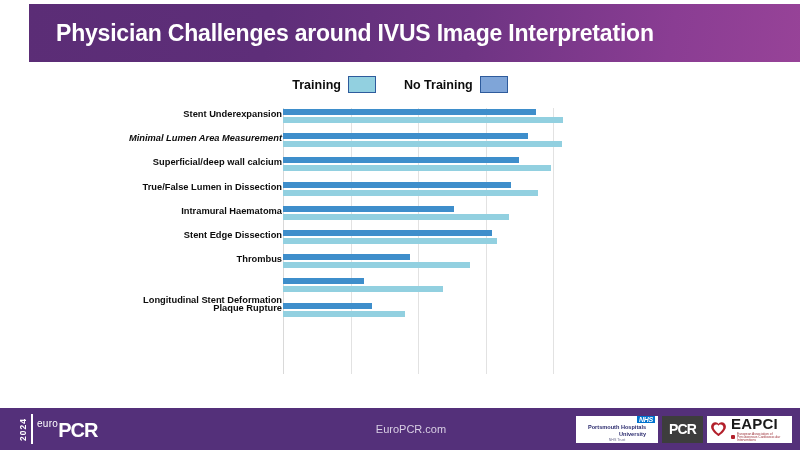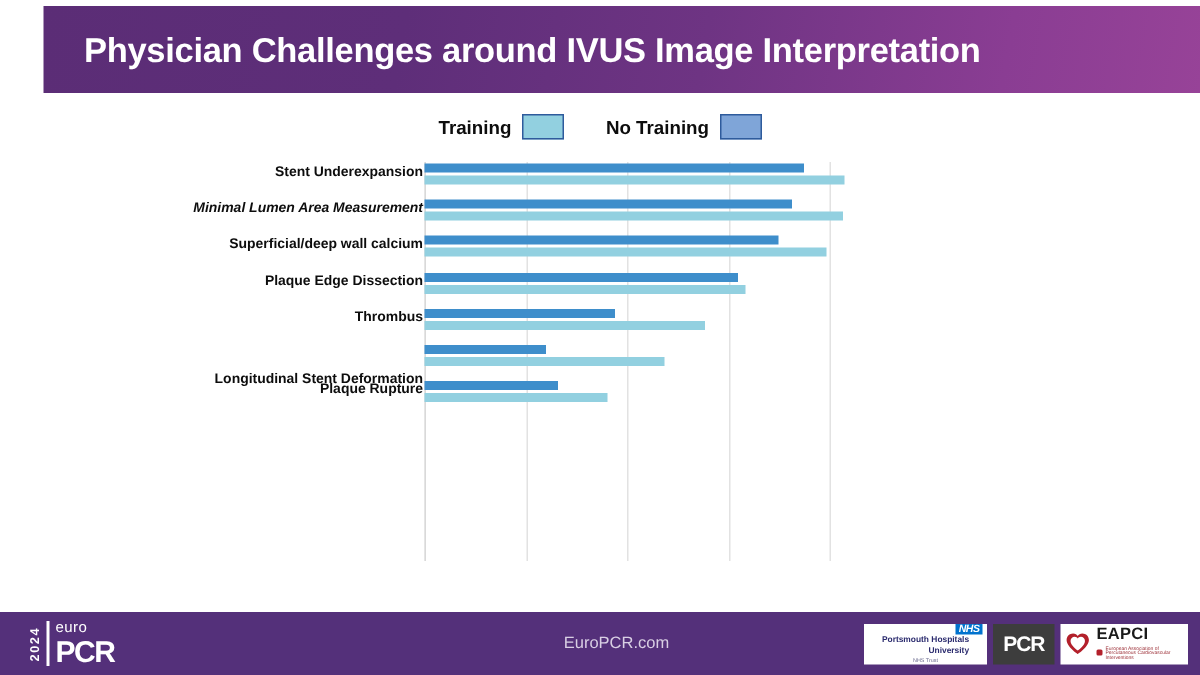--- a/index.html
+++ b/index.html
@@ -79,21 +79,21 @@
   }
   .footer-logo{
     display:flex;align-items:center;margin-left:18px;height:34px;
   }
   .year-vert{
     writing-mode:vertical-rl;transform:rotate(180deg);
     color:#ffffff;font-size:8.5px;font-weight:bold;letter-spacing:1px;
     margin-right:3px;
   }
   .logo-divider{width:2px;height:30px;background:#ffffff;margin-right:4px;}
-  .logo-stack{display:flex;flex-direction:column;justify-content:center;line-height:1;}
+  .logo-stack{display:flex;justify-content:center;line-height:1;}
   .logo-euro{color:#ffffff;font-size:10px;font-weight:normal;letter-spacing:.3px;}
   .logo-pcr{color:#ffffff;font-size:20px;font-weight:bold;letter-spacing:-1px;margin-top:1px;}
 
   .footer-center{
     position:absolute;left:11px;width:800px;text-align:center;
     color:#d9cfe4;font-size:11px;
   }
 
   .footer-logos{
     position:absolute;right:8px;display:flex;align-items:center;gap:4px;
@@ -116,21 +116,21 @@
   .pcr-box{
     background:#3d3d3d;color:#ffffff;width:41px;height:27px;
     display:flex;align-items:center;justify-content:center;
     font-size:14px;font-weight:bold;letter-spacing:-.8px;
   }
   .eapci-box{width:85px;gap:4px;}
   .heart{
     width:17px;height:16px;flex:0 0 auto;
   }
   .eapci-text{display:flex;flex-direction:column;line-height:1;}
-  .eapci-name{color:#1a1a1a;font-size:11px;font-weight:bold;letter-spacing:.2px;}
+  .eapci-name{color:#1a1a1a;font-size:15px;font-weight:bold;letter-spacing:.2px;}
   .eapci-sub{color:#9b2d35;font-size:3.3px;margin-top:2px;display:flex;align-items:center;gap:2px;}
   .eapci-dot{width:4px;height:4px;background:#b3202b;border-radius:1px;flex:0 0 auto;}
 </style>
 </head>
 <body>
 
 <div class="header">
   <div class="header-title">Physician Challenges around IVUS Image Interpretation</div>
 </div>
 
@@ -165,21 +165,31 @@
           <div class="cat-label" style="top: 1px; font-style: italic;">Minimal Lumen Area Measurement</div>
           <div class="bar no-training" style="width: 244.794px; background: rgb(62, 142, 203);"></div>
           <div class="bar training" style="width: 278.559px; background: rgb(146, 208, 224);"></div>
         </div>
         <div class="row">
           <div class="cat-label" style="top: 1px;">Superficial/deep wall calcium</div>
           <div class="bar no-training" style="width: 236.353px; background: rgb(62, 142, 203);"></div>
           <div class="bar training" style="width: 268.429px; background: rgb(146, 208, 224);"></div>
         </div>
         <div class="row">
-          <div class="cat-label" style="top: 1px;">Plaque Edge Dissection</div>
+          <div class="cat-label" style="top: 1px;">True/False Lumen in Dissection</div>
+          <div class="bar no-training" style="width: 227.912px; background: rgb(62, 142, 203);"></div>
+          <div class="bar training" style="width: 254.924px; background: rgb(146, 208, 224);"></div>
+        </div>
+        <div class="row">
+          <div class="cat-label" style="top: 1px;">Intramural Haematoma</div>
+          <div class="bar no-training" style="width: 170.512px; background: rgb(62, 142, 203);"></div>
+          <div class="bar training" style="width: 226.224px; background: rgb(146, 208, 224);"></div>
+        </div>
+        <div class="row">
+          <div class="cat-label" style="top: 1px;">Stent Edge Dissection</div>
           <div class="bar no-training" style="width: 209.341px; background: rgb(62, 142, 203);"></div>
           <div class="bar training" style="width: 214.406px; background: rgb(146, 208, 224);"></div>
         </div>
         <div class="row">
           <div class="cat-label" style="top: 1px;">Thrombus</div>
           <div class="bar no-training" style="width: 126.618px; background: rgb(62, 142, 203);"></div>
           <div class="bar training" style="width: 187.394px; background: rgb(146, 208, 224);"></div>
         </div>
         <div class="row">
           <div class="cat-label" style="top: 1px; margin-top: 17px;">Longitudinal Stent Deformation</div>

